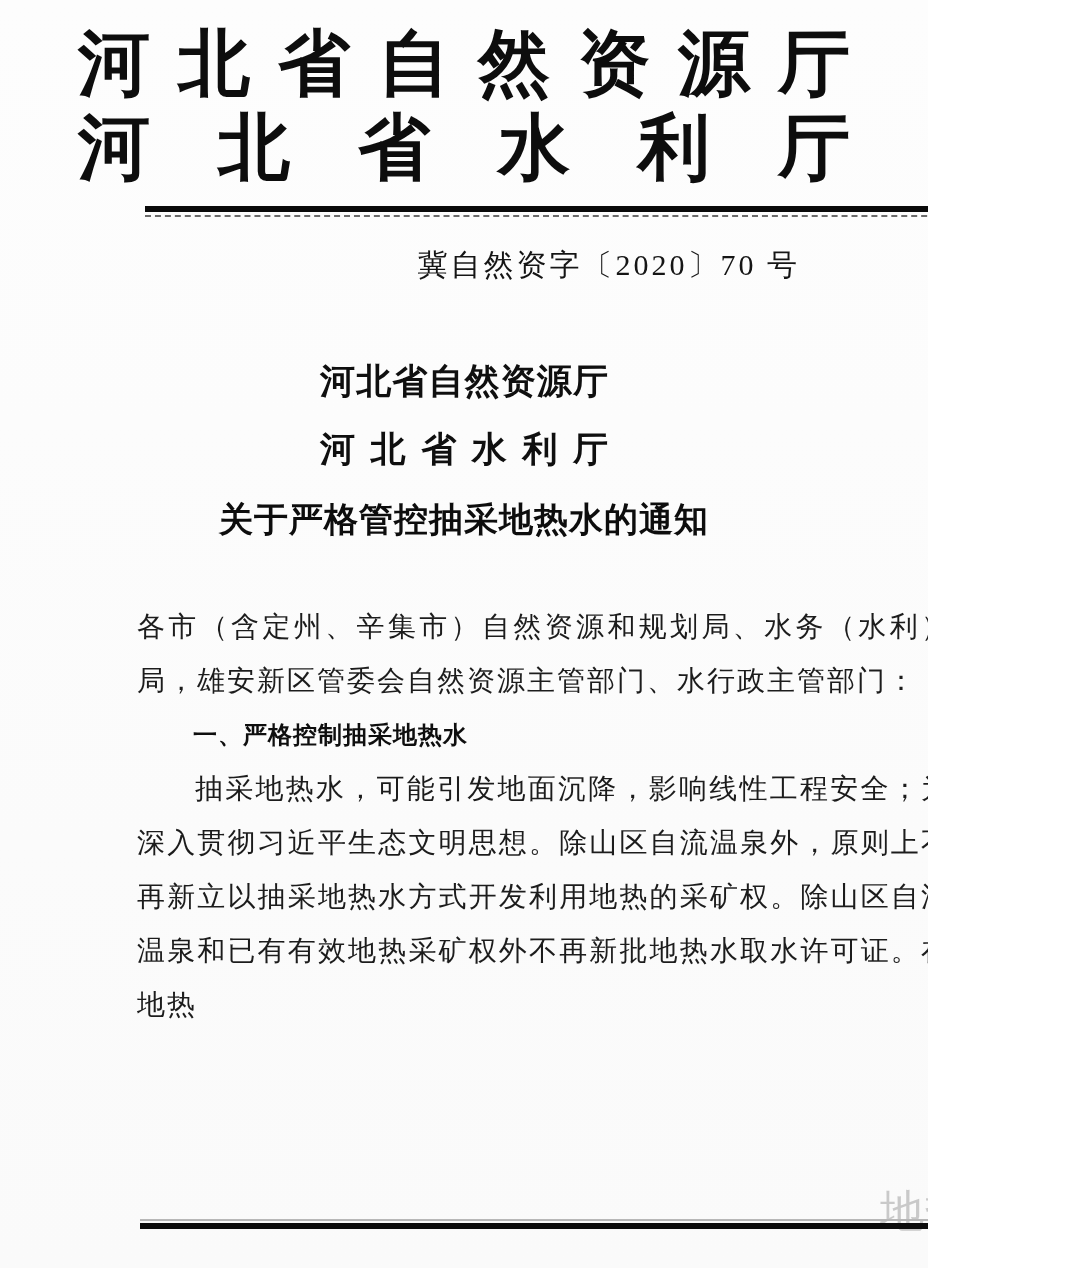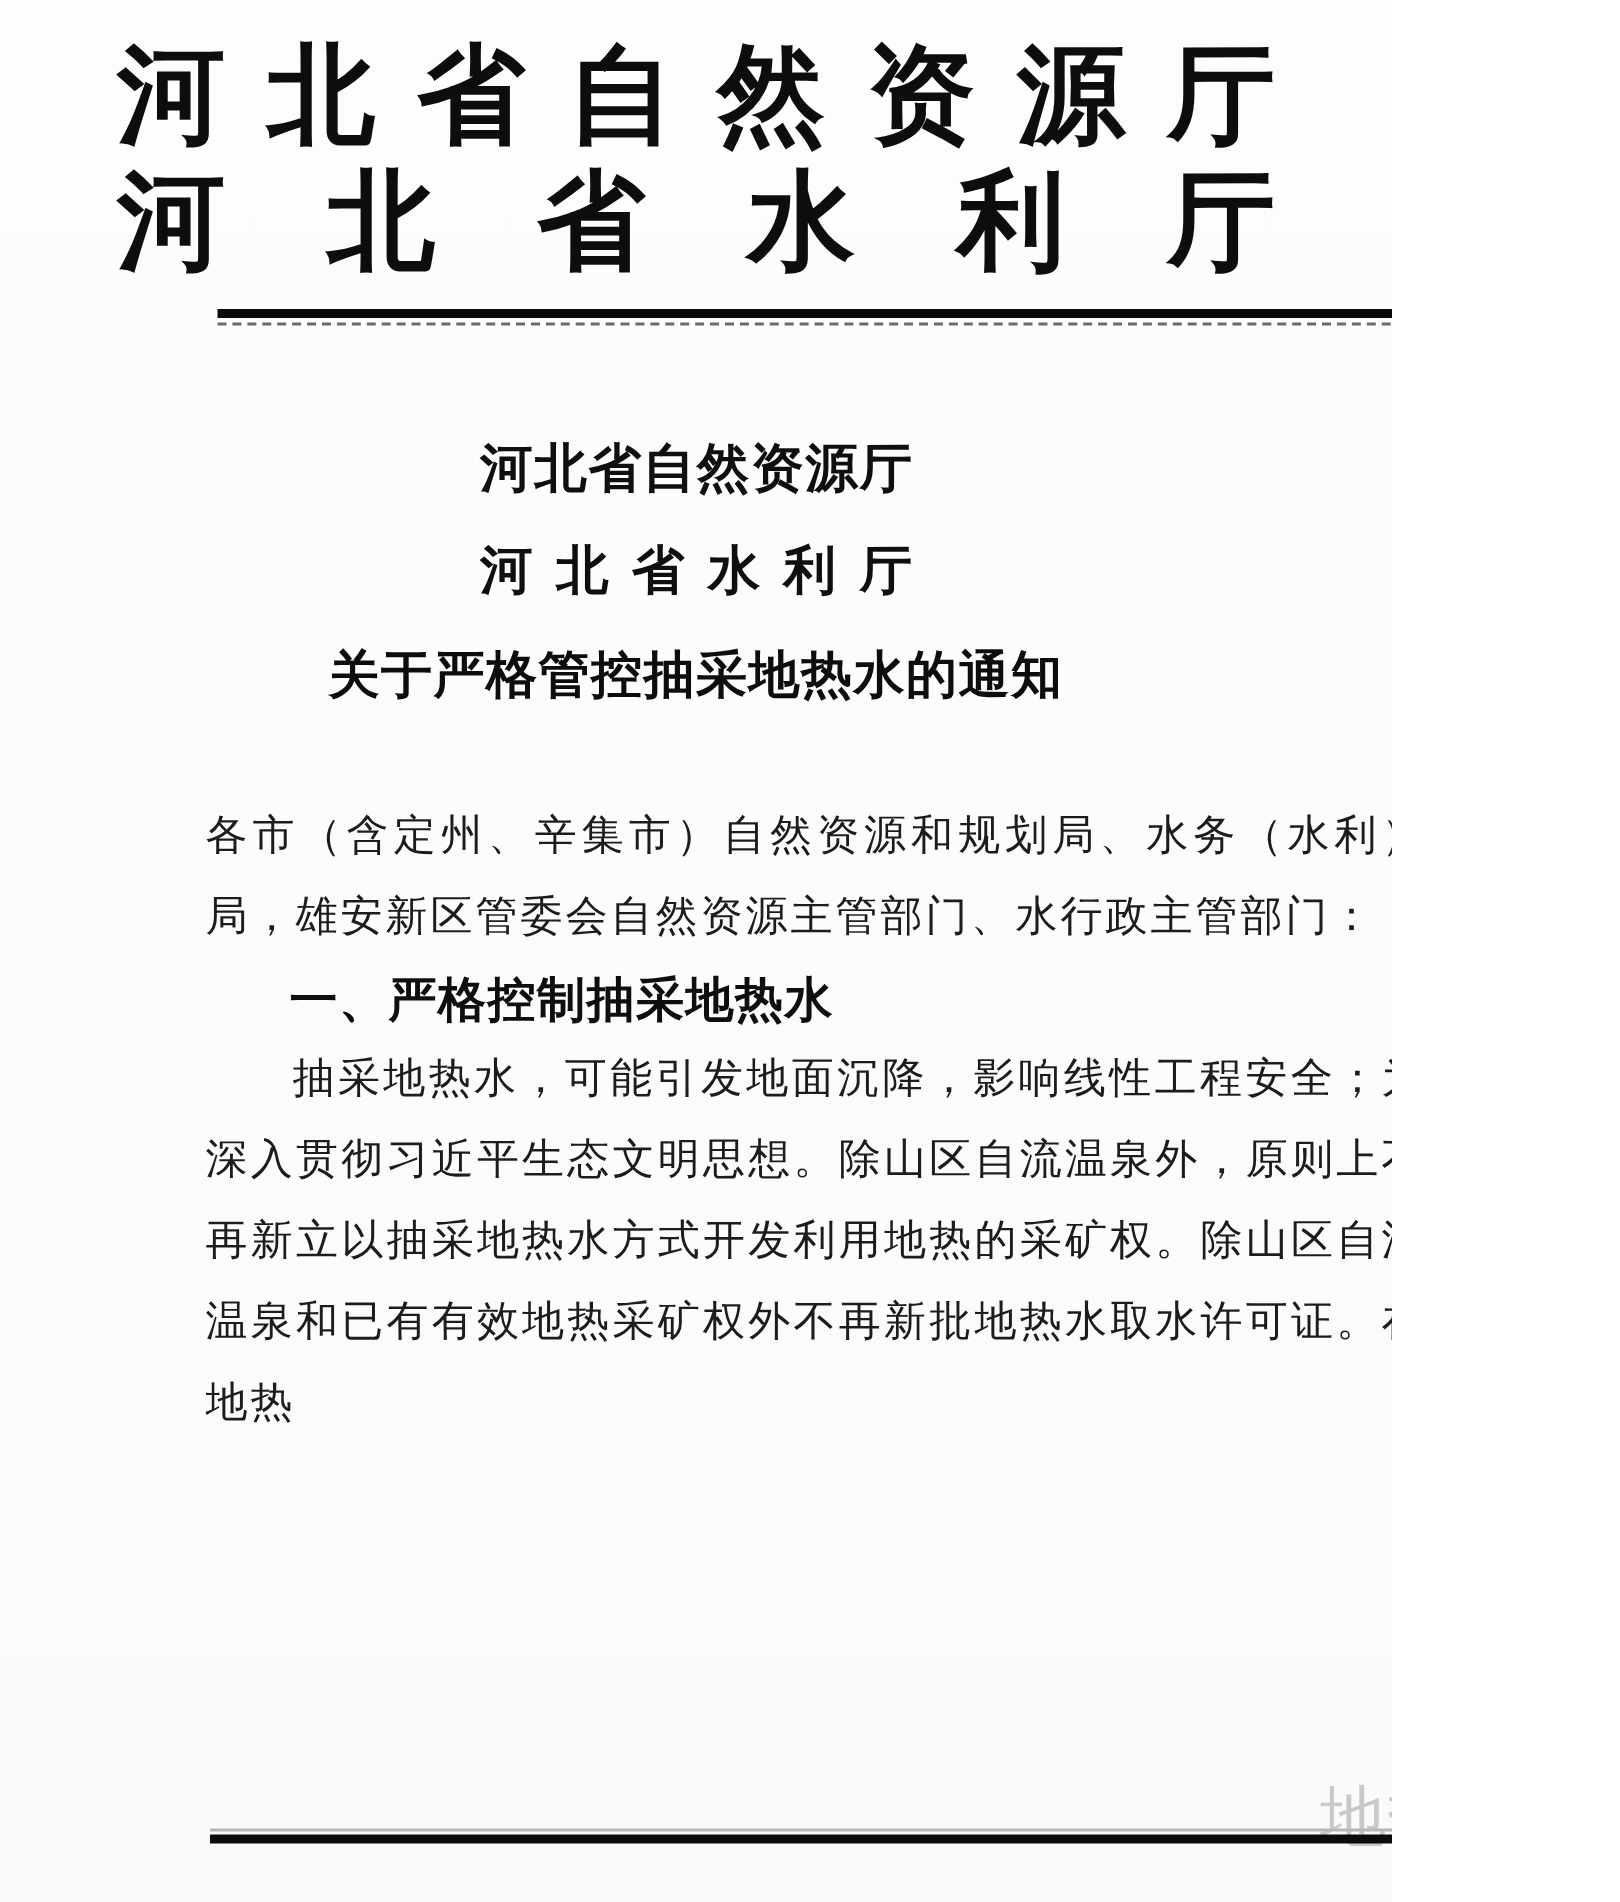--- a/index.html
+++ b/index.html
@@ -78,21 +78,21 @@
     line-height: 54px;
     letter-spacing: 2px;
     text-align: justify;
     color: #1c1c1c;
   }
   .body-text p { margin: 0; padding: 0; }
   .para { text-indent: 58px; }
   .section-heading {
     font-family: "Liberation Sans", "DejaVu Sans", sans-serif;
     font-weight: 700;
-    font-size: 32px;
+    font-size: 24px;
     letter-spacing: 1px;
     text-indent: 56px;
     color: #0e0e0e;
   }
 
   
   .rule-bottom {
     position: absolute;
     left: 140px;
     top: 1219px;
@@ -120,20 +120,21 @@
 
 <div class="page">
 
   <header class="letterhead">
     <div class="lh-line">河北省自然资源厅</div>
     <div class="lh-line">河北省水利厅</div>
   </header>
 
   <div class="rule-top"></div>
 
+  <div class="doc-number">冀自然资字〔2020〕70 号</div>
 
   <div class="title-block">
     <div class="title-org">河北省自然资源厅</div>
     <div class="title-org">河北省水利厅</div>
     <div class="title-subject">关于严格管控抽采地热水的通知</div>
   </div>
 
   <div class="body-text">
     <p>各市（含定州、辛集市）自然资源和规划局、水务（水利）局，雄安新区管委会自然资源主管部门、水行政主管部门：</p>
     <p class="section-heading">一、严格控制抽采地热水</p>

